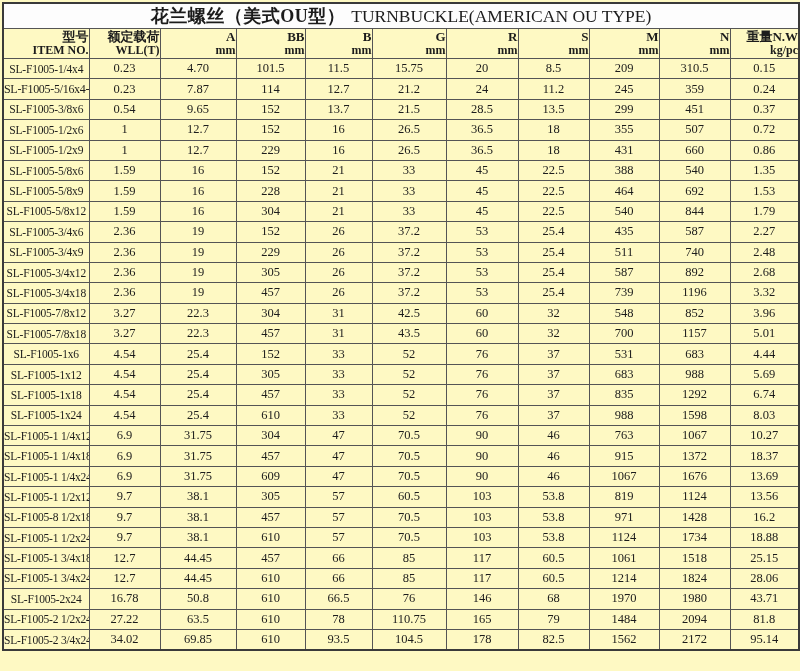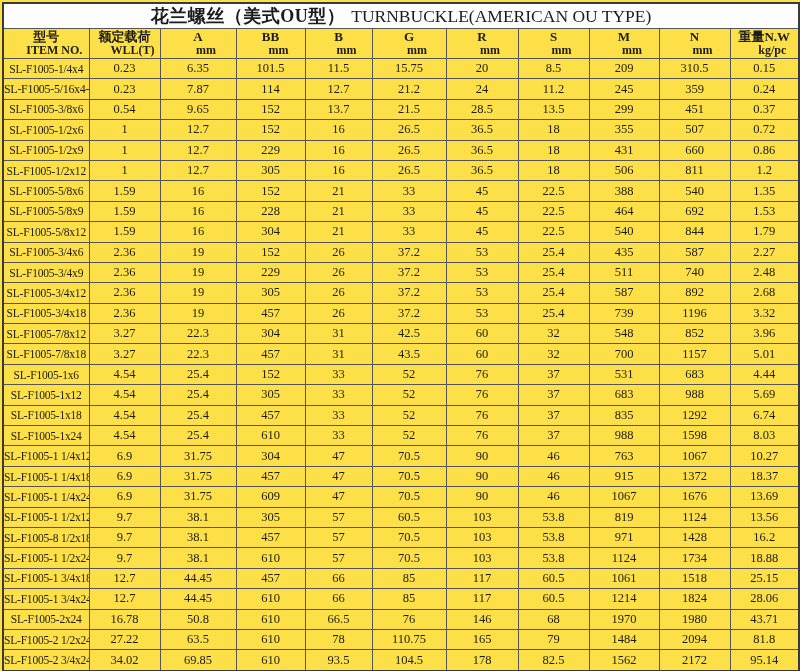--- a/index.html
+++ b/index.html
@@ -10,21 +10,21 @@
   body {
     width: 800px;
     height: 671px;
     font-family: "Liberation Serif", "DejaVu Serif", serif;
     color: #1c1c1c;
   }
   .sheet {
     position: relative;
     width: 800px;
     height: 671px;
-    background: #fde047;
+    background: #fef9c3;
     box-sizing: border-box;
     padding: 2px;
     font-family: Liberation Serif, serif;
   }
   table.spec {
     border-collapse: collapse;
     table-layout: fixed;
     width: 796px;
     border: 2px solid #3a3a3a;
   }
@@ -50,20 +50,21 @@
     font-size: 17.5px;
     font-weight: normal;
     margin-left: 6px;
   }
   
   tr.hdr th {
     height: 29px;
     font-weight: bold;
     font-size: 12.5px;
     line-height: 13px;
+    text-align: right;
   }
   tr.hdr .h1 { font-size: 13px; line-height: 14px; }
   tr.hdr .h2 { font-size: 12px; line-height: 13px; margin-left: 16px; }
   
   tbody td {
     height: 19.4px;
     font-size: 12.5px;
   }
   td.item {
     text-align: left;
@@ -144,21 +145,21 @@
           <th>
             <div class="h1">重量N.W</div>
             <div class="h2">kg/pc</div>
           </th>
         </tr>
     </thead>
     <tbody id="table-body">
         <tr>
           <td class="item">SL-F1005-1/4x4</td>
           <td>0.23</td>
-          <td>6.35</td>
+          <td>4.70</td>
           <td>101.5</td>
           <td>11.5</td>
           <td>15.75</td>
           <td>20</td>
           <td>8.5</td>
           <td>209</td>
           <td>310.5</td>
           <td>0.15</td>
         </tr>
         <tr>
@@ -207,33 +208,20 @@
           <td>229</td>
           <td>16</td>
           <td>26.5</td>
           <td>36.5</td>
           <td>18</td>
           <td>431</td>
           <td>660</td>
           <td>0.86</td>
         </tr>
         <tr>
-          <td class="item">SL-F1005-1/2x12</td>
-          <td>1</td>
-          <td>12.7</td>
-          <td>305</td>
-          <td>16</td>
-          <td>26.5</td>
-          <td>36.5</td>
-          <td>18</td>
-          <td>506</td>
-          <td>811</td>
-          <td>1.2</td>
-        </tr>
-        <tr>
           <td class="item">SL-F1005-5/8x6</td>
           <td>1.59</td>
           <td>16</td>
           <td>152</td>
           <td>21</td>
           <td>33</td>
           <td>45</td>
           <td>22.5</td>
           <td>388</td>
           <td>540</td>

